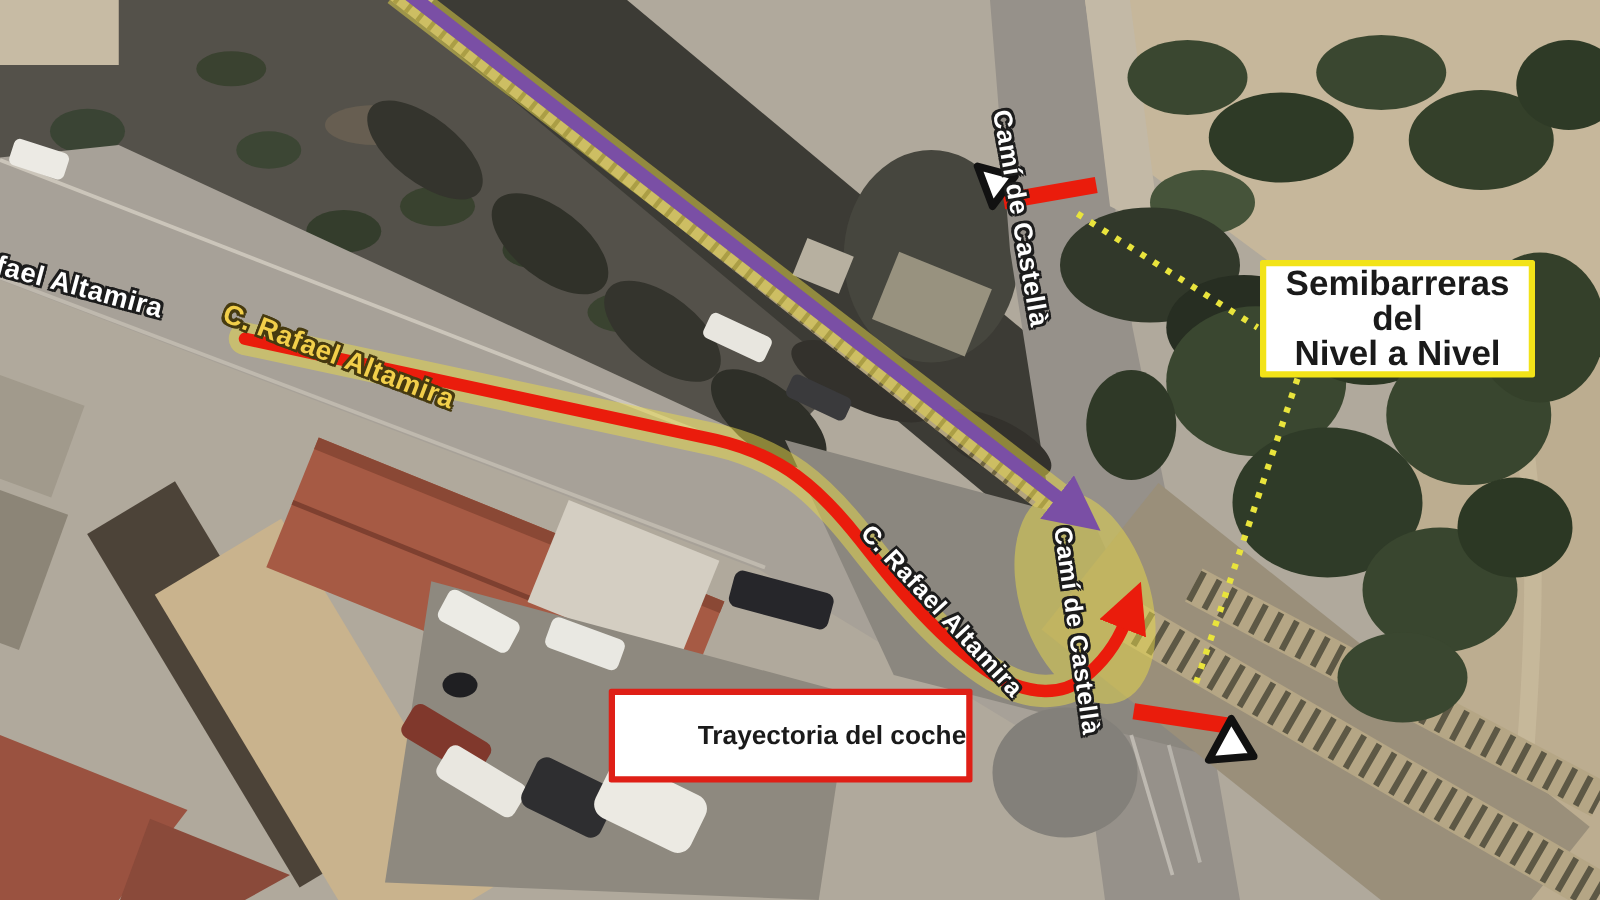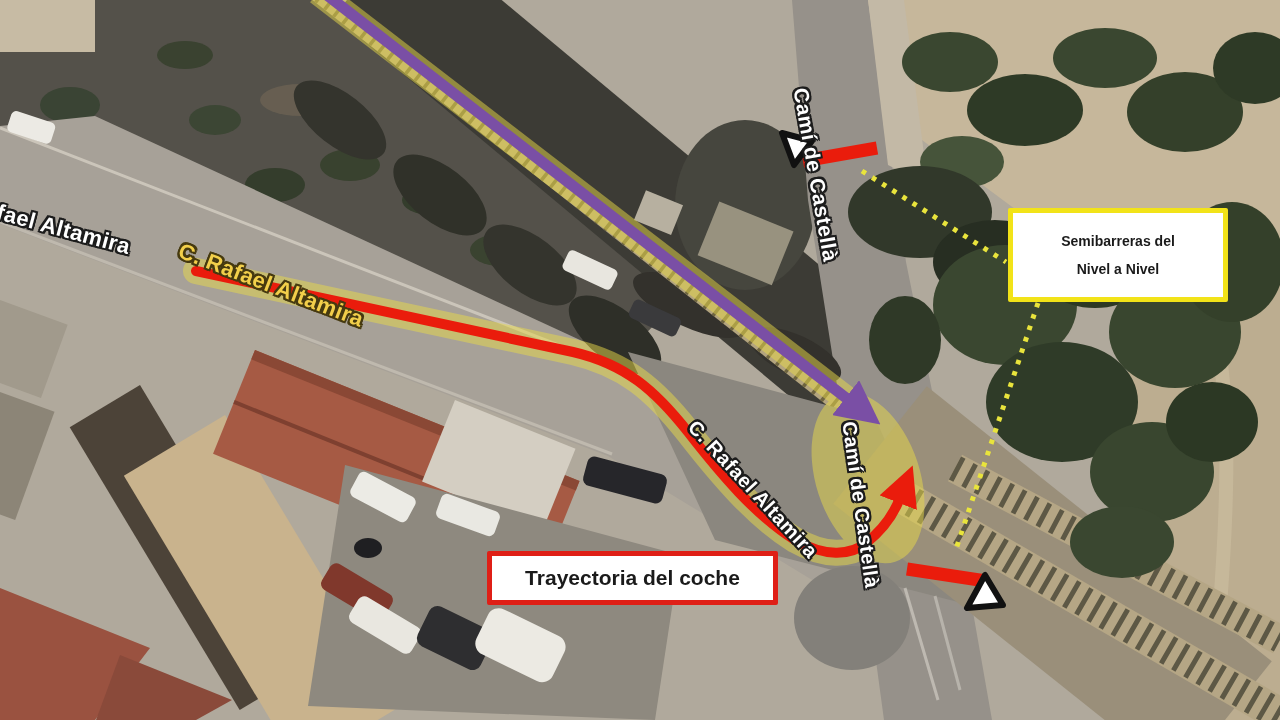--- a/index.html
+++ b/index.html
@@ -29,25 +29,25 @@
   #lbl-rafael-mid  {left:700px; top:416px; font-size:20px; transform:rotate(47deg);}
   #lbl-cami-mid    {left:860px; top:420px; font-size:20px; transform:rotate(82deg);}
   
   .callout{
     position:absolute;background:#ffffff;display:flex;flex-direction:column;
     align-items:center;justify-content:center;text-align:center;
     color:#1a1a1a;font-weight:600;border-radius:2px;box-sizing:border-box;
   }
   #callout-semibarreras{
     left:1008px;top:208px;width:220px;height:94px;
-    border:5px solid #f2e318;font-size:14px;line-height:28px;
+    border:5px solid #f2e318;font-size:28px;line-height:28px;
   }
   #callout-trayectoria{
-    left:487px;top:551px;width:291px;height:54px;
-    border:5px solid #df1f16;font-size:21px;
+    left:487px;top:551px;width:291px;height:75px;
+    border:5px solid #df1f16;font-size:21px;align-items:flex-end;
   }
 </style>
 </head>
 <body>
 
 <div class="stage">
 
   <svg class="bg" width="1280" height="720" viewBox="0 0 1280 720">
     <defs>
       <marker id="arrowP" viewBox="0 0 4 4" markerWidth="4" markerHeight="4" refX="0.5" refY="2" orient="auto">

